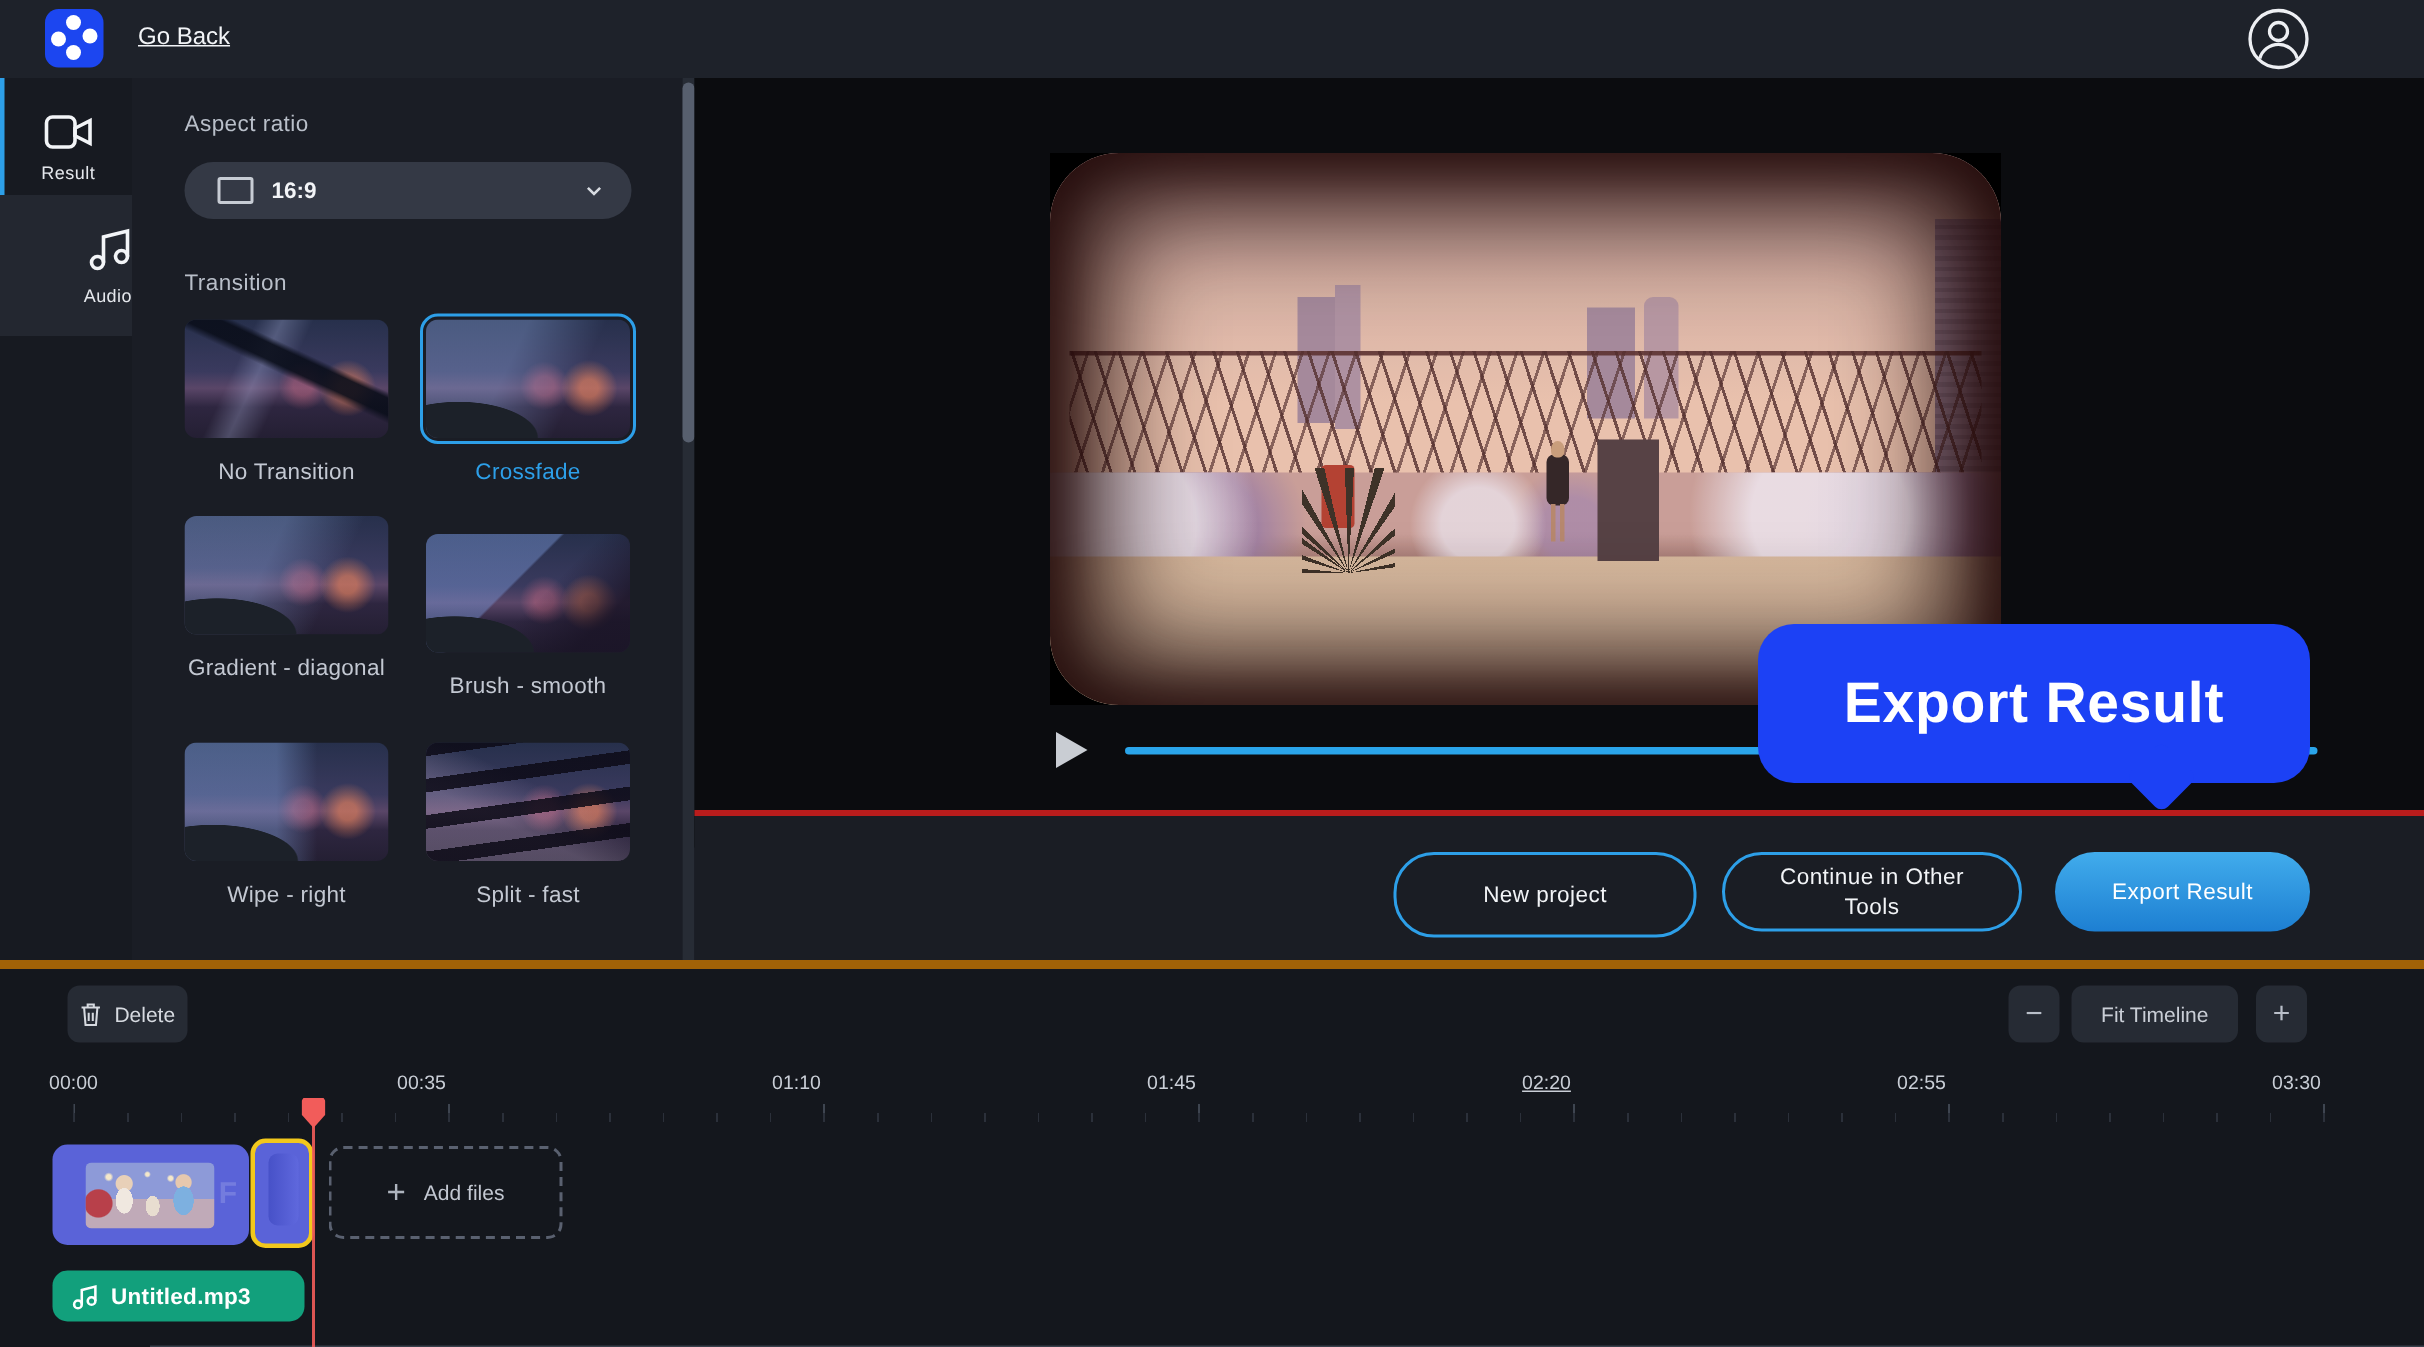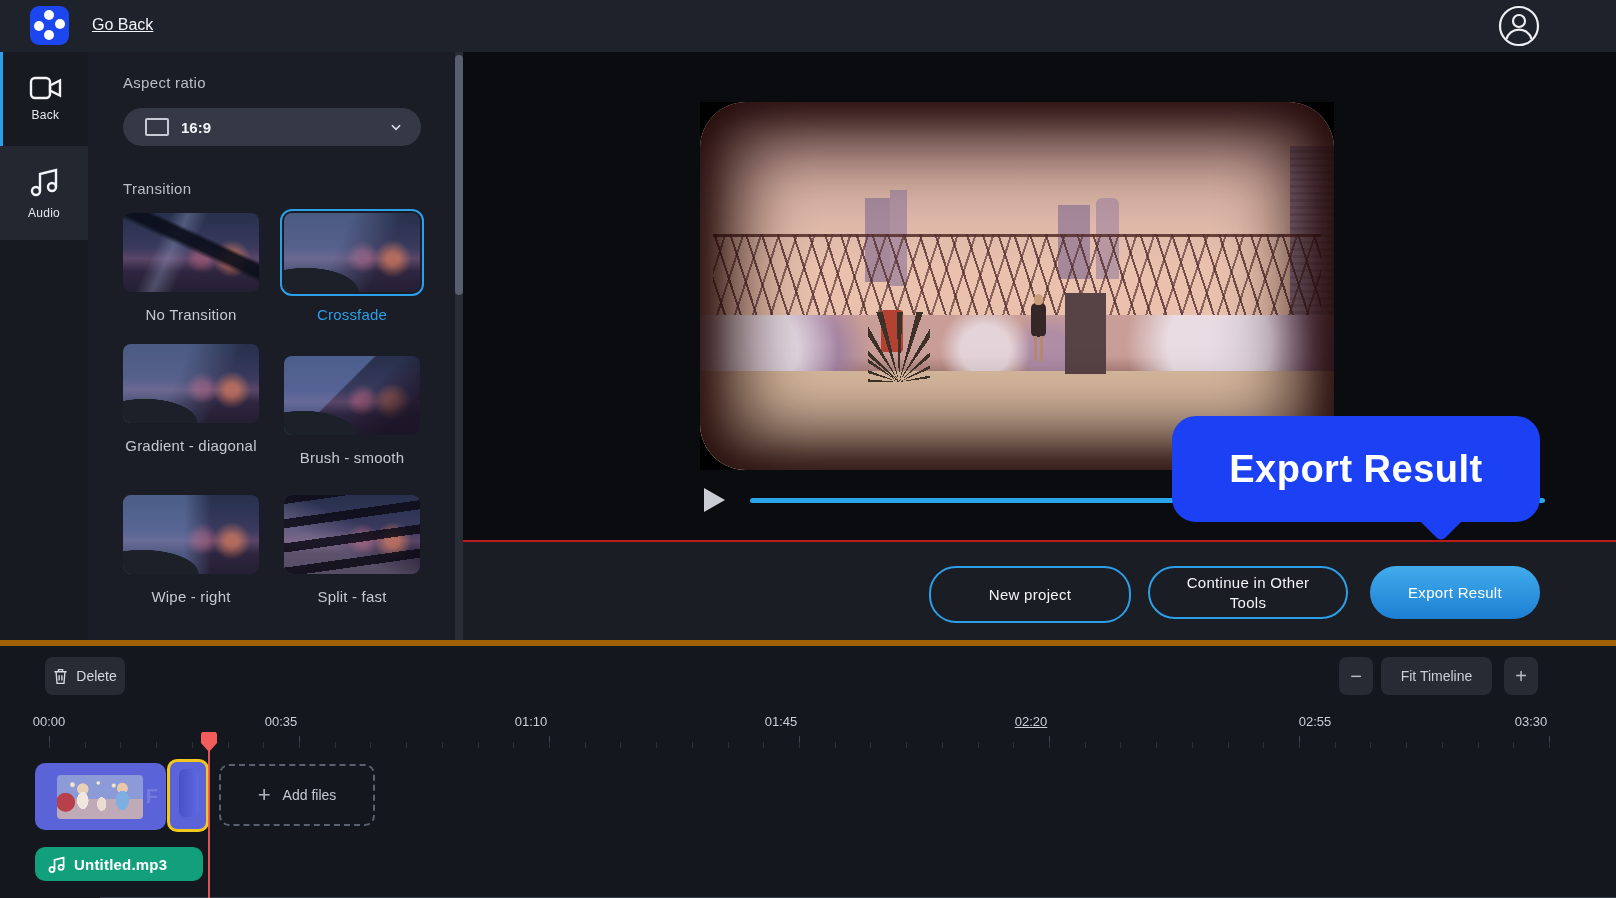--- a/index.html
+++ b/index.html
@@ -18,21 +18,21 @@
   .logo i:nth-child(4){left:14px;top:24px;}
   .goback{left:92px;top:16px;font-size:16px;color:#F2F4F7;text-decoration:underline;cursor:pointer;}
   .avatar{left:1496px;top:3px;width:46px;height:46px;cursor:pointer;}
 
   
   .sidebar{left:0;top:52px;width:88px;height:588px;background:#171A21;}
   .side-tab{position:absolute;left:0;width:88px;height:94px;display:flex;flex-direction:column;
             align-items:center;justify-content:center;gap:8px;cursor:pointer;}
   .side-tab .lbl{font-size:12px;color:#E4E7EC;letter-spacing:.3px;}
   .tab-video{top:0;background:#171A21;border-left:3px solid #2D9FE8;width:85px;}
-  .tab-audio{top:94px;background:#232730;}
+  .tab-audio{top:78px;background:#232730;align-items:flex-end;}
 
   
   .panel{left:88px;top:52px;width:367px;height:588px;background:#1A1D25;}
   .panel-label{position:absolute;font-size:15px;color:#B9BFC9;letter-spacing:.3px;}
   .dropdown{position:absolute;left:35px;top:56px;width:298px;height:38px;background:#343945;
             border-radius:19px;display:flex;align-items:center;cursor:pointer;}
   .ar-icon{width:20px;height:14px;border:2px solid #C7CCD4;border-radius:2px;margin:0 12px 0 22px;}
   .ar-value{font-size:15px;font-weight:bold;color:#F2F4F7;}
   .dd-chevron{position:absolute;right:18px;top:12px;}
 
@@ -104,21 +104,21 @@
   .film .person::after{content:'';position:absolute;left:3px;top:33px;width:3px;height:25px;
       background:#b58a6e;box-shadow:6px 0 0 #b58a6e;}
   .film .vignette{position:absolute;inset:0;border-radius:46px;
       box-shadow:inset 0 0 70px 38px rgba(25,4,4,.9), inset 0 0 26px 12px rgba(70,22,22,.55);
       background:rgba(205,125,115,.10);}
   .play-btn{left:704px;top:488px;width:0;height:0;border-left:21px solid #C9CDD3;
       border-top:12px solid transparent;border-bottom:12px solid transparent;cursor:pointer;}
   .progress{left:750px;top:498px;width:795px;height:5px;background:#2AA5EA;border-radius:3px;cursor:pointer;}
 
   
-  .action-bar{left:463px;top:540px;width:1153px;height:100px;background:#1A1D24;border-top:2px solid #b91c1c;}
+  .action-bar{left:463px;top:540px;width:1153px;height:100px;background:#1A1D24;border-top:4px solid #b91c1c;}
   .pill{position:absolute;height:53px;border-radius:27px;display:flex;align-items:center;
         justify-content:center;text-align:center;font-size:15px;letter-spacing:.3px;cursor:pointer;}
   .pill.outline{border:2px solid #2D9FE8;color:#F2F4F7;background:transparent;}
   .btn-new{left:466px;top:24px;width:198px;}
   .btn-continue{left:685px;top:24px;width:200px;line-height:20px;padding:0 18px;box-sizing:border-box;}
   .btn-export{left:907px;top:24px;width:170px;color:#fff;
       background:linear-gradient(180deg,#41ACEC,#1D7FD2);}
 
   
   .callout{left:1172px;top:416px;width:368px;height:106px;background:#1C41F5;border-radius:24px;
@@ -199,21 +199,21 @@
   </div>
 
   <div class="abs sidebar">
     <div class="side-tab tab-video">
       <span>
         <svg width="34" height="24" viewBox="0 0 34 24" fill="none" stroke="#F2F4F7" stroke-width="2.4">
           <rect x="2" y="2" width="19" height="20" rx="4"></rect>
           <path d="M21 9.5 31 4.5v15l-10-5z"></path>
         </svg>
       </span>
-      <span class="lbl">Back</span>
+      <span class="lbl">Result</span>
     </div>
     <div class="side-tab tab-audio">
       <span>
         <svg width="30" height="32" viewBox="0 0 30 32" fill="none" stroke="#F2F4F7" stroke-width="2.4">
           <circle cx="7" cy="25" r="4"></circle>
             <circle cx="23" cy="21" r="4"></circle>
           <path d="M11 25V8l16-4v17"></path>
         </svg>
       </span>
       <span class="lbl">Audio</span>
@@ -307,21 +307,21 @@
     </div>
     <div class="tl-btn btn-zoom-out">−</div>
     <div class="tl-btn btn-fit">Fit Timeline</div>
     <div class="tl-btn btn-zoom-in">+</div>
 
     <span class="ruler-label" style="left:49px;">00:00</span>
     <span class="ruler-label" style="left:281px;">00:35</span>
     <span class="ruler-label" style="left:531px;">01:10</span>
     <span class="ruler-label" style="left:781px;">01:45</span>
     <span class="ruler-label" style="left:1031px;text-decoration:underline;">02:20</span>
-    <span class="ruler-label" style="left:1281px;margin-left:34px;">02:55</span>
+    <span class="ruler-label" style="left:1281px;">02:55</span>
     <span class="ruler-label" style="left:1531px;">03:30</span>
     <div class="abs ticks-major"></div>
     <div class="abs ticks-minor"></div>
 
     <div class="abs playhead-line"></div>
     <div class="abs playhead-handle"></div>
 
     <div class="abs clip-video">
       <div class="clip-thumb"></div>
       <span class="clip-watermark">F</span>

